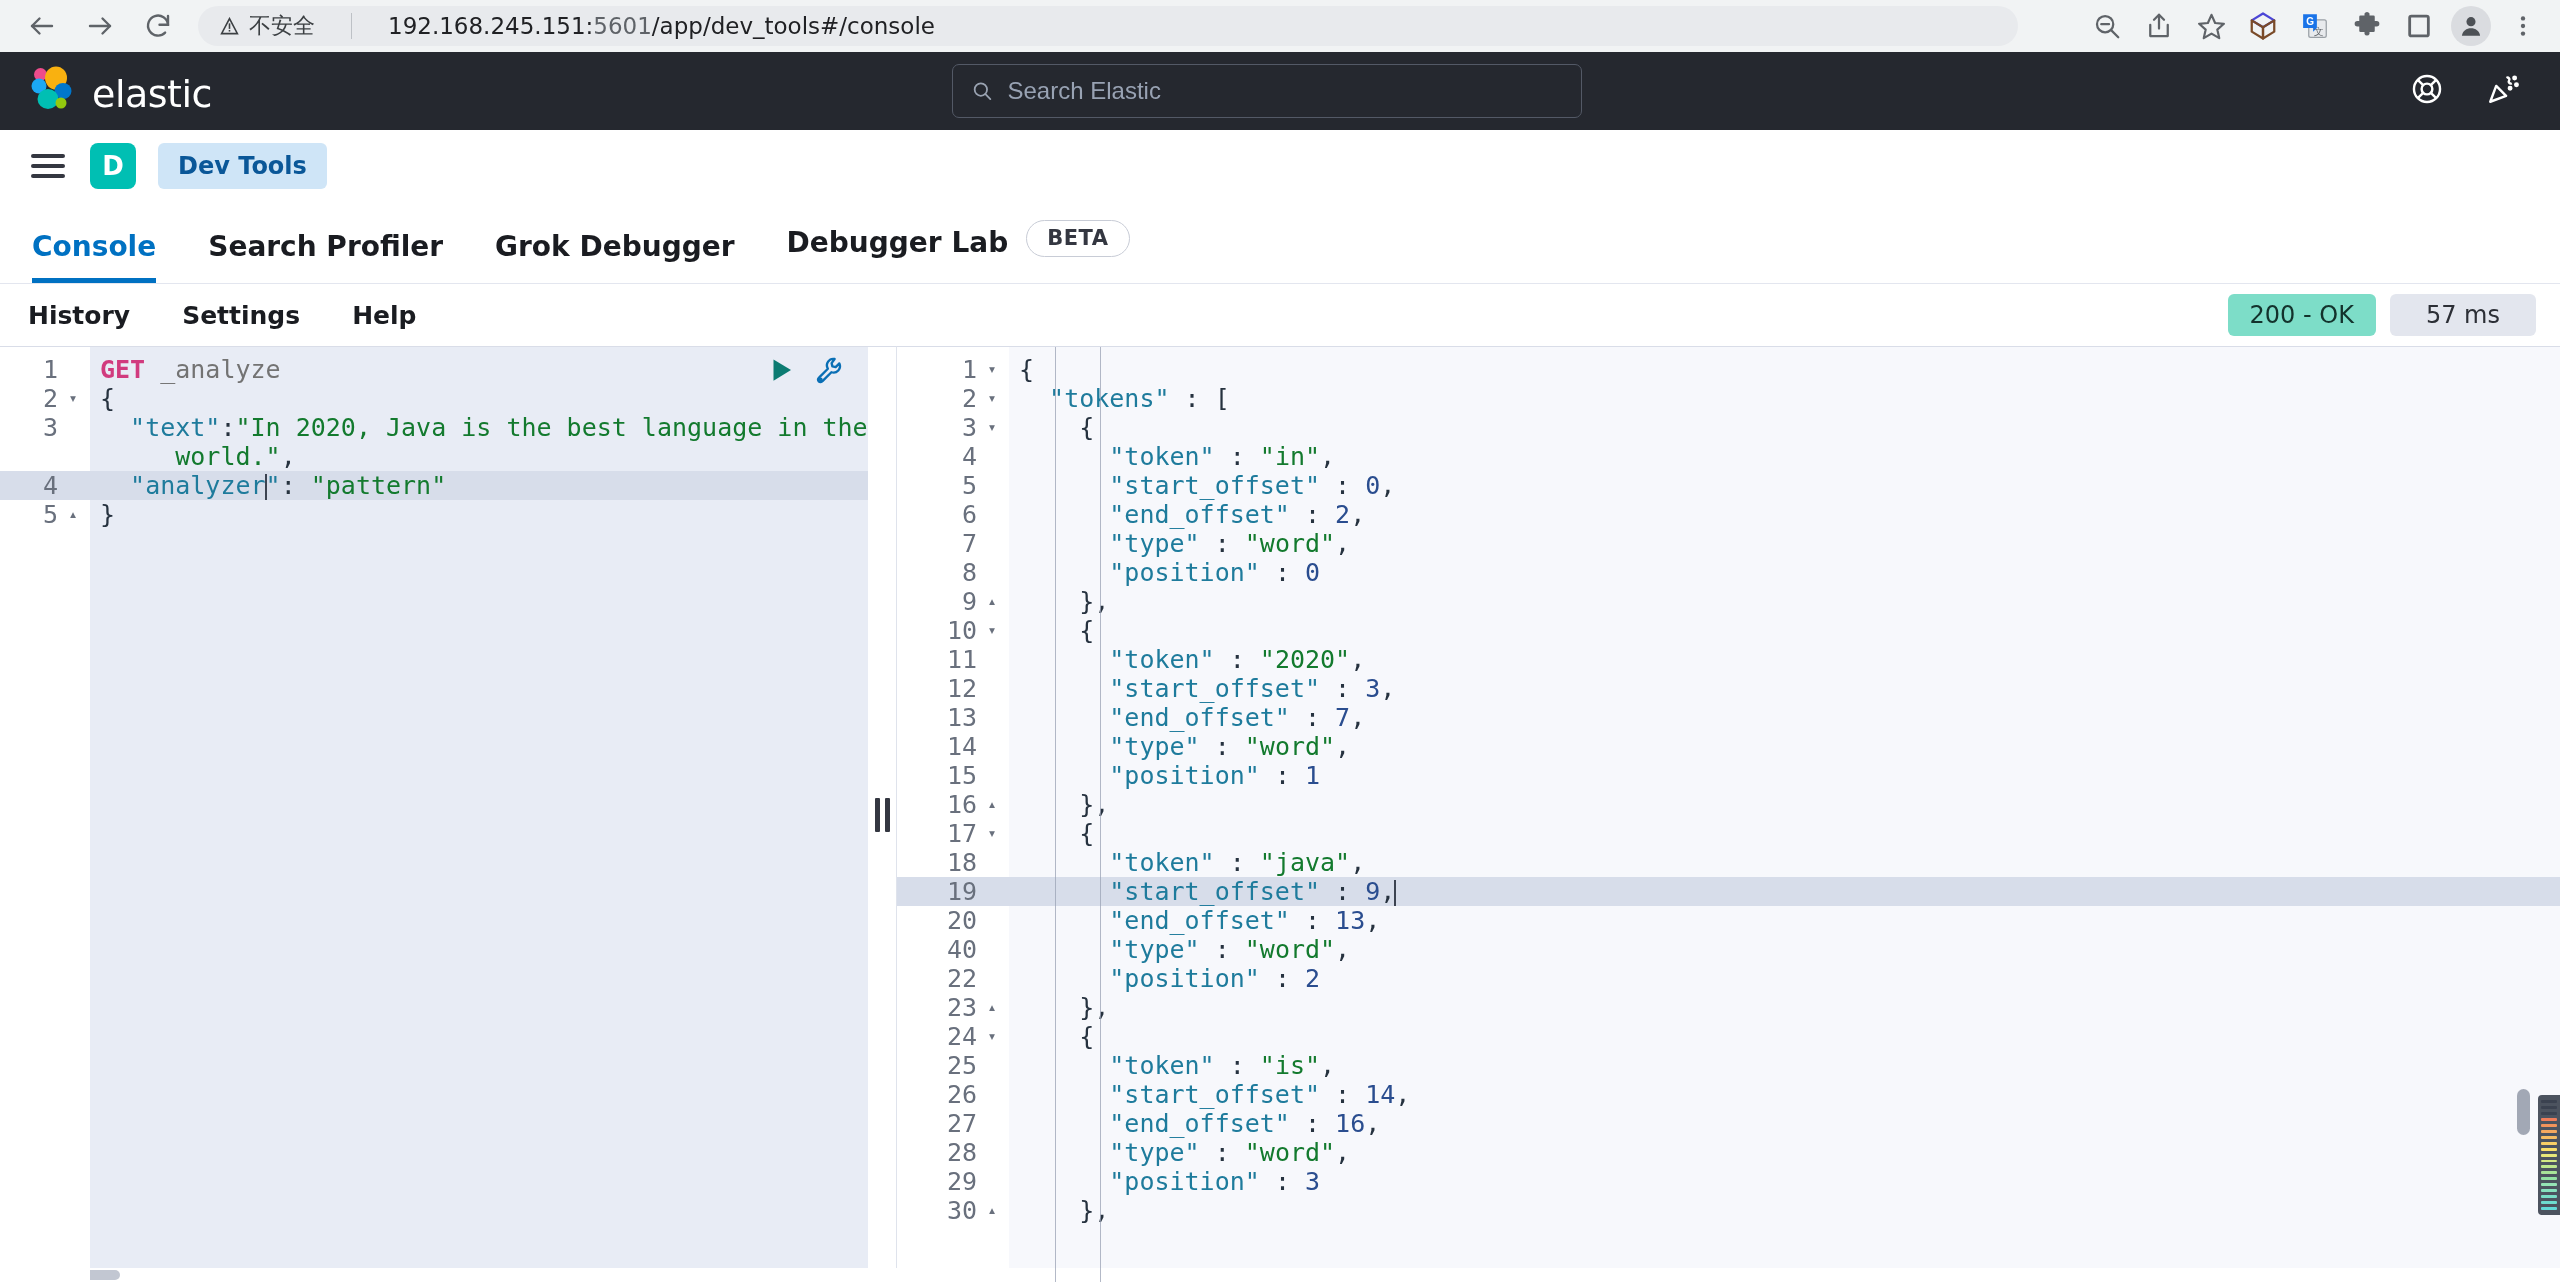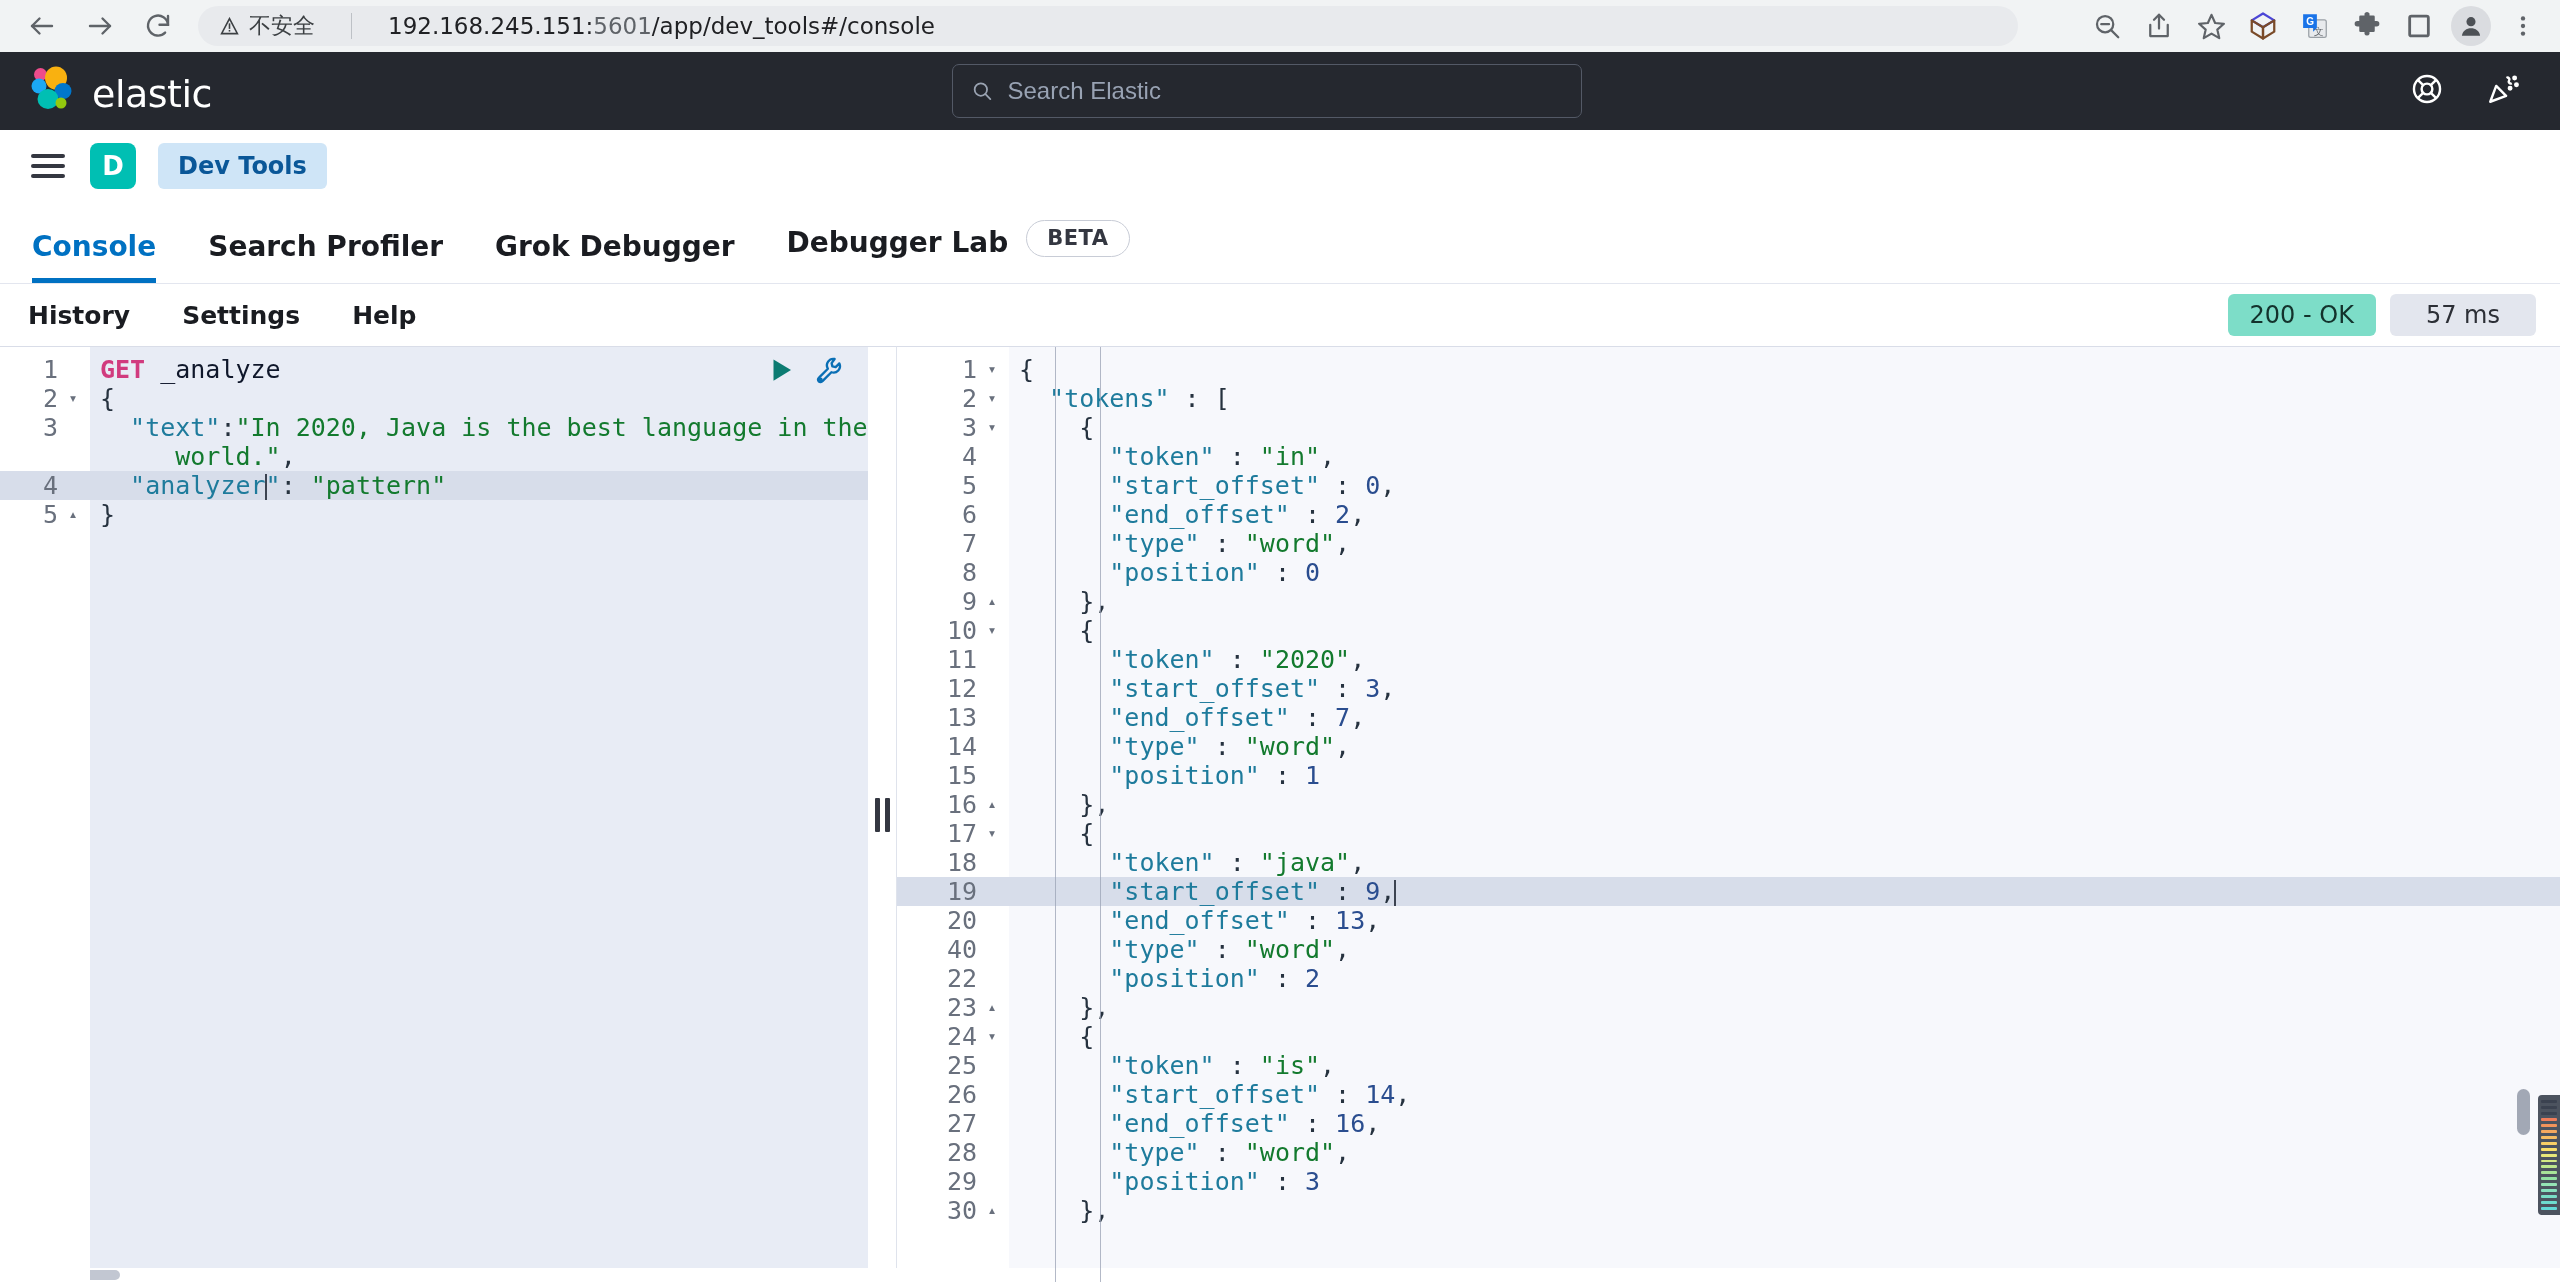--- a/index.html
+++ b/index.html
@@ -266,21 +266,21 @@
     font-family: "DejaVu Sans Mono", monospace;
     white-space: pre;
     padding-left: 10px;
     color: #1a1c21;
     position: relative;
   }
   .cline.hl { background: #d7ddea; }
 
   
   .t-method { color: #d13b7e; font-weight: 700; }
-  .t-url    { color: #0f172a; }
+  .t-url    { color: #737373; }
   .t-key    { color: #1e7b9c; }
   .t-str    { color: #137a2e; }
   .t-num    { color: #2a4d8f; }
   .t-punc   { color: #26323f; }
   .caret {
     display: inline-block; width: 2px; height: 26px;
     background: #3c4351; vertical-align: -6px;
     margin: 0 -1px;
   }
 

